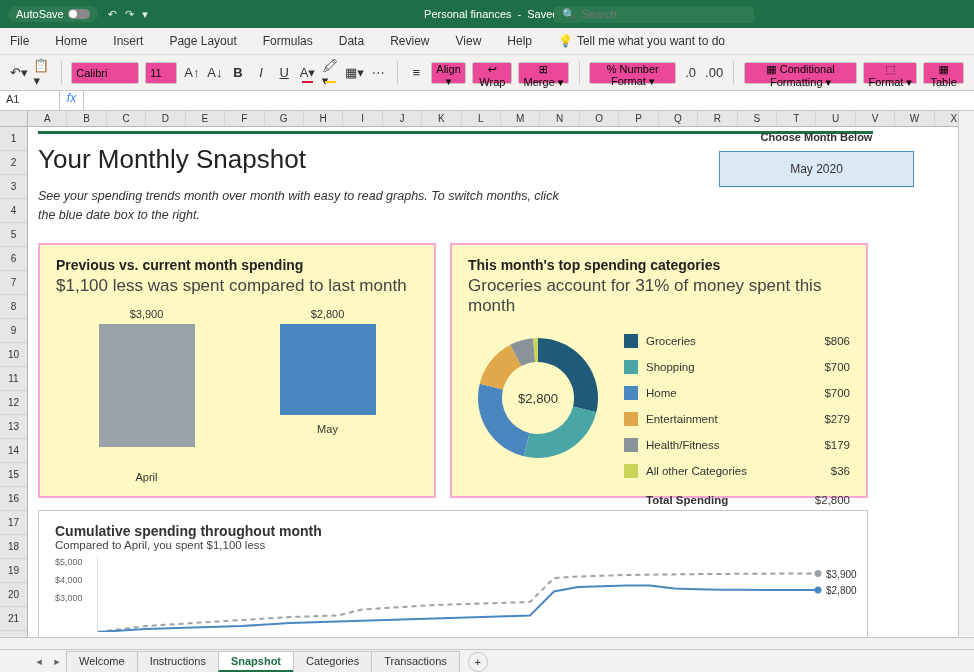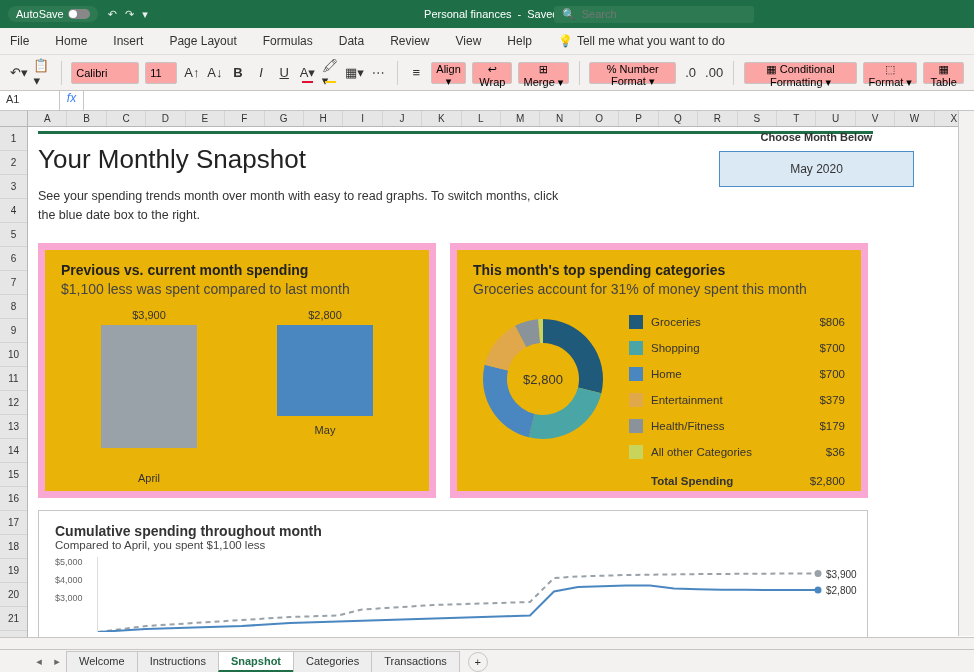--- a/index.html
+++ b/index.html
@@ -14,21 +14,21 @@
 .titlebar .doctitle { position: absolute; left: 50%; transform: translateX(-50%); display: flex; gap: 6px; align-items: center; padding-left: 20px; }
 .titlebar .search { position: absolute; right: 220px; background: #2d7a52; border-radius: 3px; padding: 2px 8px; width: 200px; display: flex; align-items: center; gap: 6px; }
 .titlebar .search input { background: transparent; border: none; color: #fff; font-size: 11px; outline: none; width: 100%; }
 
 .menubar { height: 27px; background: #f3f2f1; display: flex; align-items: center; padding: 0 10px; gap: 26px; font-size: 12px; border-bottom: 1px solid #e1dfdd; }
 .menubar span { cursor: pointer; color: #333; }
 .menubar .tellme { color: #666; display: flex; gap: 4px; align-items: center; }
 
 .ribbon { height: 36px; background: #f3f2f1; display: flex; align-items: center; padding: 0 10px; gap: 6px; border-bottom: 1px solid #c8c6c4; }
 .ribbon .sep { width: 1px; height: 24px; background: #d0cecb; margin: 0 4px; }
-.ribbon button, .ribbon .drop, .ribbon select, .ribbon input { border: 1px solid #c8c6c4; background: #fca5a5; height: 22px; font-size: 11px; padding: 0 4px; border-radius: 2px; cursor: pointer; }
+.ribbon button, .ribbon .drop, .ribbon select, .ribbon input { border: 1px solid #c8c6c4; background: #ec4899; height: 22px; font-size: 11px; padding: 0 4px; border-radius: 2px; cursor: pointer; }
 .ribbon .iconbtn { border: none; background: transparent; width: 22px; height: 22px; display: inline-flex; align-items: center; justify-content: center; cursor: pointer; font-size: 13px; }
 .ribbon .colorbar { position: relative; }
 .ribbon .colorbar::after { content: ''; position: absolute; bottom: 1px; left: 3px; right: 3px; height: 2px; background: var(--bar); }
 .ribbon .fontname { width: 68px; }
 .ribbon .fontsize { width: 32px; }
 
 .formulabar { height: 20px; display: flex; border-bottom: 1px solid #c8c6c4; background: #fff; }
 .formulabar .cellref { width: 60px; border-right: 1px solid #c8c6c4; padding: 2px 6px; font-size: 11px; }
 .formulabar .fx { width: 24px; text-align: center; font-style: italic; border-right: 1px solid #c8c6c4; color: #3b82f6; }
 .formulabar input { flex: 1; border: none; padding: 0 6px; font-size: 11px; outline: none; }
@@ -37,30 +37,30 @@
 .colheaders .corner { width: 28px; background: #e6e6e6; border-right: 1px solid #b7b7b7; }
 .colheaders .col { flex: 1; text-align: center; border-right: 1px solid #d4d4d4; line-height: 16px; }
 
 .sheet { position: relative; height: 510px; display: flex; }
 .rownums { width: 28px; background: #e6e6e6; border-right: 1px solid #b7b7b7; }
 .rownums div { height: 24px; font-size: 10px; text-align: center; line-height: 24px; border-bottom: 1px solid #d4d4d4; color: #333; }
 .canvas { flex: 1; background: #fff; position: relative; padding: 4px 10px; overflow: hidden; }
 
 .topbar { height: 3px; background: #1e6f47; margin-bottom: 10px; width: 835px; }
 .page-title { font-size: 26px; font-weight: 300; color: #222; margin-bottom: 12px; }
-.subtitle { font-size: 12.5px; color: #333; width: 540px; line-height: 1.5; }
+.subtitle { font-size: 12.5px; color: #333; width: 540px; line-height: 1.5; font-style: italic; }
 
 .month-box { position: absolute; right: 60px; top: 4px; width: 195px; }
 .month-label { font-size: 11px; font-weight: bold; text-align: center; margin-bottom: 8px; }
 .month-select { border: 1.5px solid #4a8fc9; background: #dbe9f5; height: 36px; display: flex; align-items: center; justify-content: center; font-size: 12px; cursor: pointer; }
 
 .cards { display: flex; gap: 14px; margin-top: 18px; }
-.card { border: 7px solid #f9a8d4; padding: 12px 16px; background: #eab308; }
+.card { border: 2px solid #f9a8d4; padding: 12px 16px; background: #fef9c3; }
 .card h3 { font-size: 14px; font-weight: bold; color: #222; margin-bottom: 3px; }
-.card .sub { font-size: 14px; color: #444; margin-bottom: 12px; }
+.card .sub { font-size: 17px; color: #444; margin-bottom: 12px; }
 
 .card1 { width: 398px; height: 255px; }
 .barchart { display: flex; justify-content: space-around; height: 175px; position: relative; }
 .bargroup { display: flex; flex-direction: column; align-items: center; }
 .barlabel { font-size: 11px; margin-bottom: 4px; color: #333; }
 .bar { width: 96px; }
 
 .card2 { width: 418px; height: 255px; }
 .donut-area { display: flex; gap: 16px; margin-top: 8px; }
 .donut { width: 140px; height: 140px; position: relative; }
@@ -280,21 +280,21 @@
                 <div class="legend-val">$700</div>
               </div>
               <div class="legend-row">
                 <div class="legend-sw" style="background:#4a87c0"></div>
                 <div class="legend-name">Home</div>
                 <div class="legend-val">$700</div>
               </div>
               <div class="legend-row">
                 <div class="legend-sw" style="background:#e0a84a"></div>
                 <div class="legend-name">Entertainment</div>
-                <div class="legend-val">$379</div>
+                <div class="legend-val">$279</div>
               </div>
               <div class="legend-row">
                 <div class="legend-sw" style="background:#8a9399"></div>
                 <div class="legend-name">Health/Fitness</div>
                 <div class="legend-val">$179</div>
               </div>
               <div class="legend-row">
                 <div class="legend-sw" style="background:#c8d45a"></div>
                 <div class="legend-name">All other Categories</div>
                 <div class="legend-val">$36</div>

